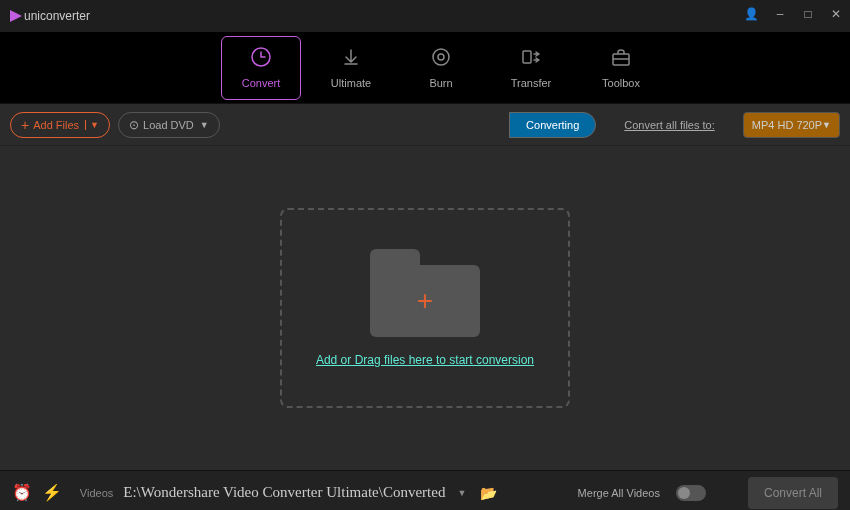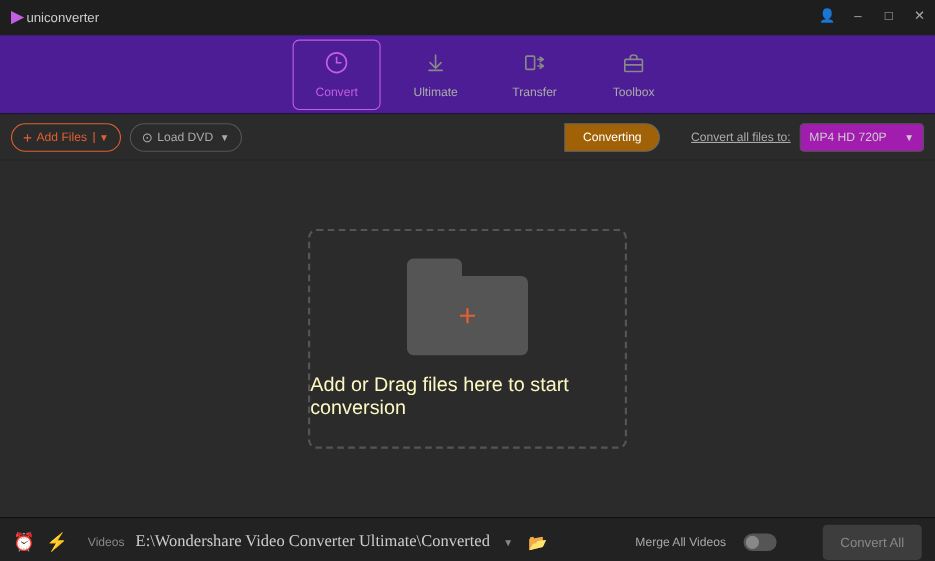--- a/index.html
+++ b/index.html
@@ -38,21 +38,21 @@
       align-items: center;
       justify-content: center;
       color: #aaa;
       font-size: 12px;
       cursor: pointer;
     }
 
     
     #navbar {
       height: 72px;
-      background: #4c1d95;
+      background: #000000;
       display: flex;
       align-items: center;
       justify-content: center;
       gap: 10px;
       border-bottom: 1px solid #111;
       padding-left: 32px;
     }
     .nav-item {
       display: flex;
       flex-direction: column;
@@ -126,43 +126,44 @@
       background: transparent;
       border: 1px solid #555;
       color: #aaa;
       font-size: 11px;
       cursor: pointer;
       height: 26px;
     }
     .tab-btn:first-child { border-radius: 13px 0 0 13px; }
     .tab-btn:last-child { border-radius: 0 13px 13px 0; }
     .tab-btn.active {
-      background: #a16207;
+      background: #0369a1;
       color: #fff;
       border-color: #666;
     }
     .convert-all-label {
       color: #aaa;
       font-size: 11px;
       margin-left: 20px;
       white-space: nowrap;
       text-decoration: underline;
     }
     .format-select {
       display: flex;
       align-items: center;
-      gap: 16px;
-      background: #a21caf;
+      gap: 0;
+      background: #a16207;
       border: 1px solid #555;
       border-radius: 4px;
       padding: 3px 8px;
       color: #ccc;
       font-size: 11px;
       cursor: pointer;
       height: 26px;
+      margin-left: 20px;
     }
 
     
     #main-content {
       height: calc(510px - 28px - 72px - 42px - 44px);
       display: flex;
       align-items: center;
       justify-content: center;
       background: #2b2b2b;
     }
@@ -206,22 +207,23 @@
       width: 110px;
       height: 72px;
       display: flex;
       align-items: center;
       justify-content: center;
       font-size: 28px;
       color: #e06030;
       font-weight: 300;
     }
     .drop-text {
-      color: #fef9c3;
-      font-size: 18px;
+      color: #5eead4;
+      font-size: 12px;
+      text-decoration: underline;
     }
 
     
     #footer {
       height: 44px;
       background: #222;
       display: flex;
       align-items: center;
       padding: 0 12px;
       gap: 10px;
@@ -319,20 +321,29 @@
     <span>Convert</span>
   </div>
   <div class="nav-item">
     <span class="nav-icon">
       <svg width="22" height="22" viewBox="0 0 22 22" fill="none">
         <path d="M11 4 L11 15 M6 11 L11 16 L16 11" stroke="#888" stroke-width="1.5" stroke-linecap="round" stroke-linejoin="round"></path>
         <line x1="5" y1="18" x2="17" y2="18" stroke="#888" stroke-width="1.5" stroke-linecap="round"></line>
       </svg>
     </span>
     <span>Ultimate</span>
+  </div>
+  <div class="nav-item">
+    <span class="nav-icon">
+      <svg width="22" height="22" viewBox="0 0 22 22" fill="none">
+        <circle cx="11" cy="11" r="8" stroke="#888" stroke-width="1.5" fill="none"></circle>
+        <circle cx="11" cy="11" r="3" stroke="#888" stroke-width="1.5" fill="none"></circle>
+      </svg>
+    </span>
+    <span>Burn</span>
   </div>
   <div class="nav-item">
     <span class="nav-icon">
       <svg width="22" height="22" viewBox="0 0 22 22" fill="none">
         <rect x="3" y="5" width="8" height="12" rx="1" stroke="#888" stroke-width="1.5" fill="none"></rect>
         <path d="M14 8 L19 8 M16 6 L19 8 L16 10" stroke="#888" stroke-width="1.5" stroke-linecap="round" stroke-linejoin="round"></path>
         <path d="M14 14 L19 14 M16 12 L19 14 L16 16" stroke="#888" stroke-width="1.5" stroke-linecap="round" stroke-linejoin="round"></path>
       </svg>
     </span>
     <span>Transfer</span>

